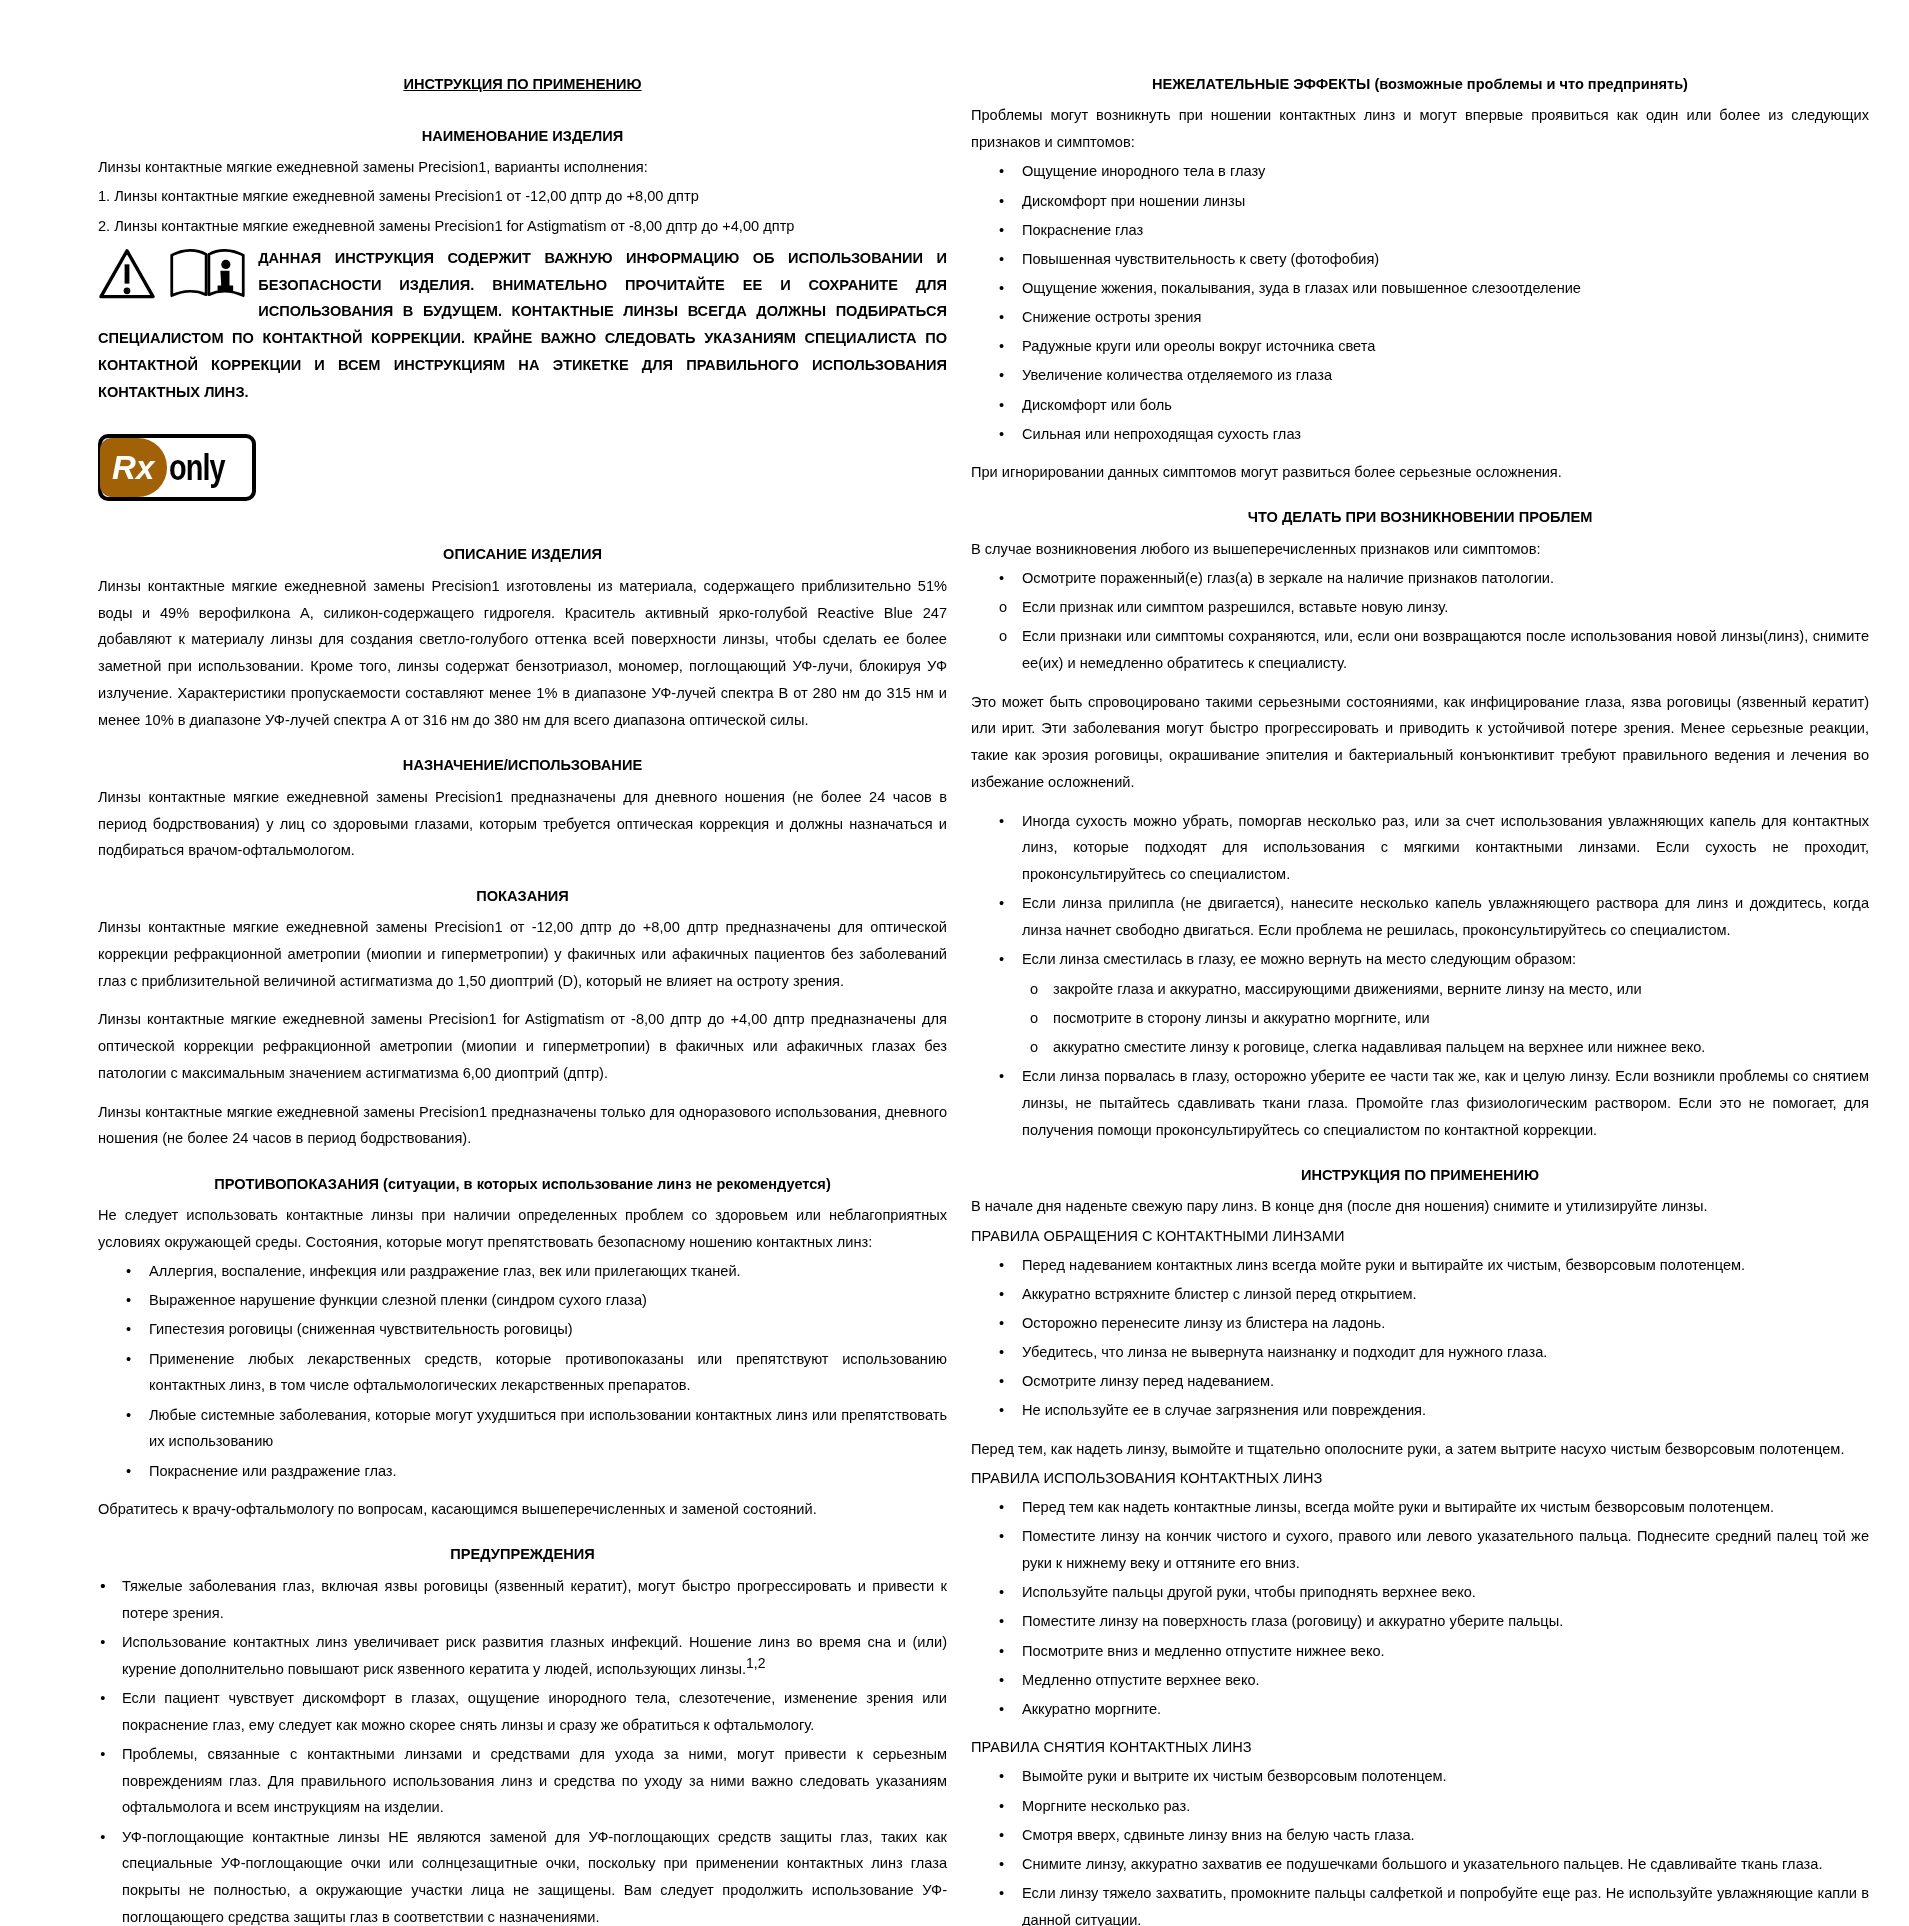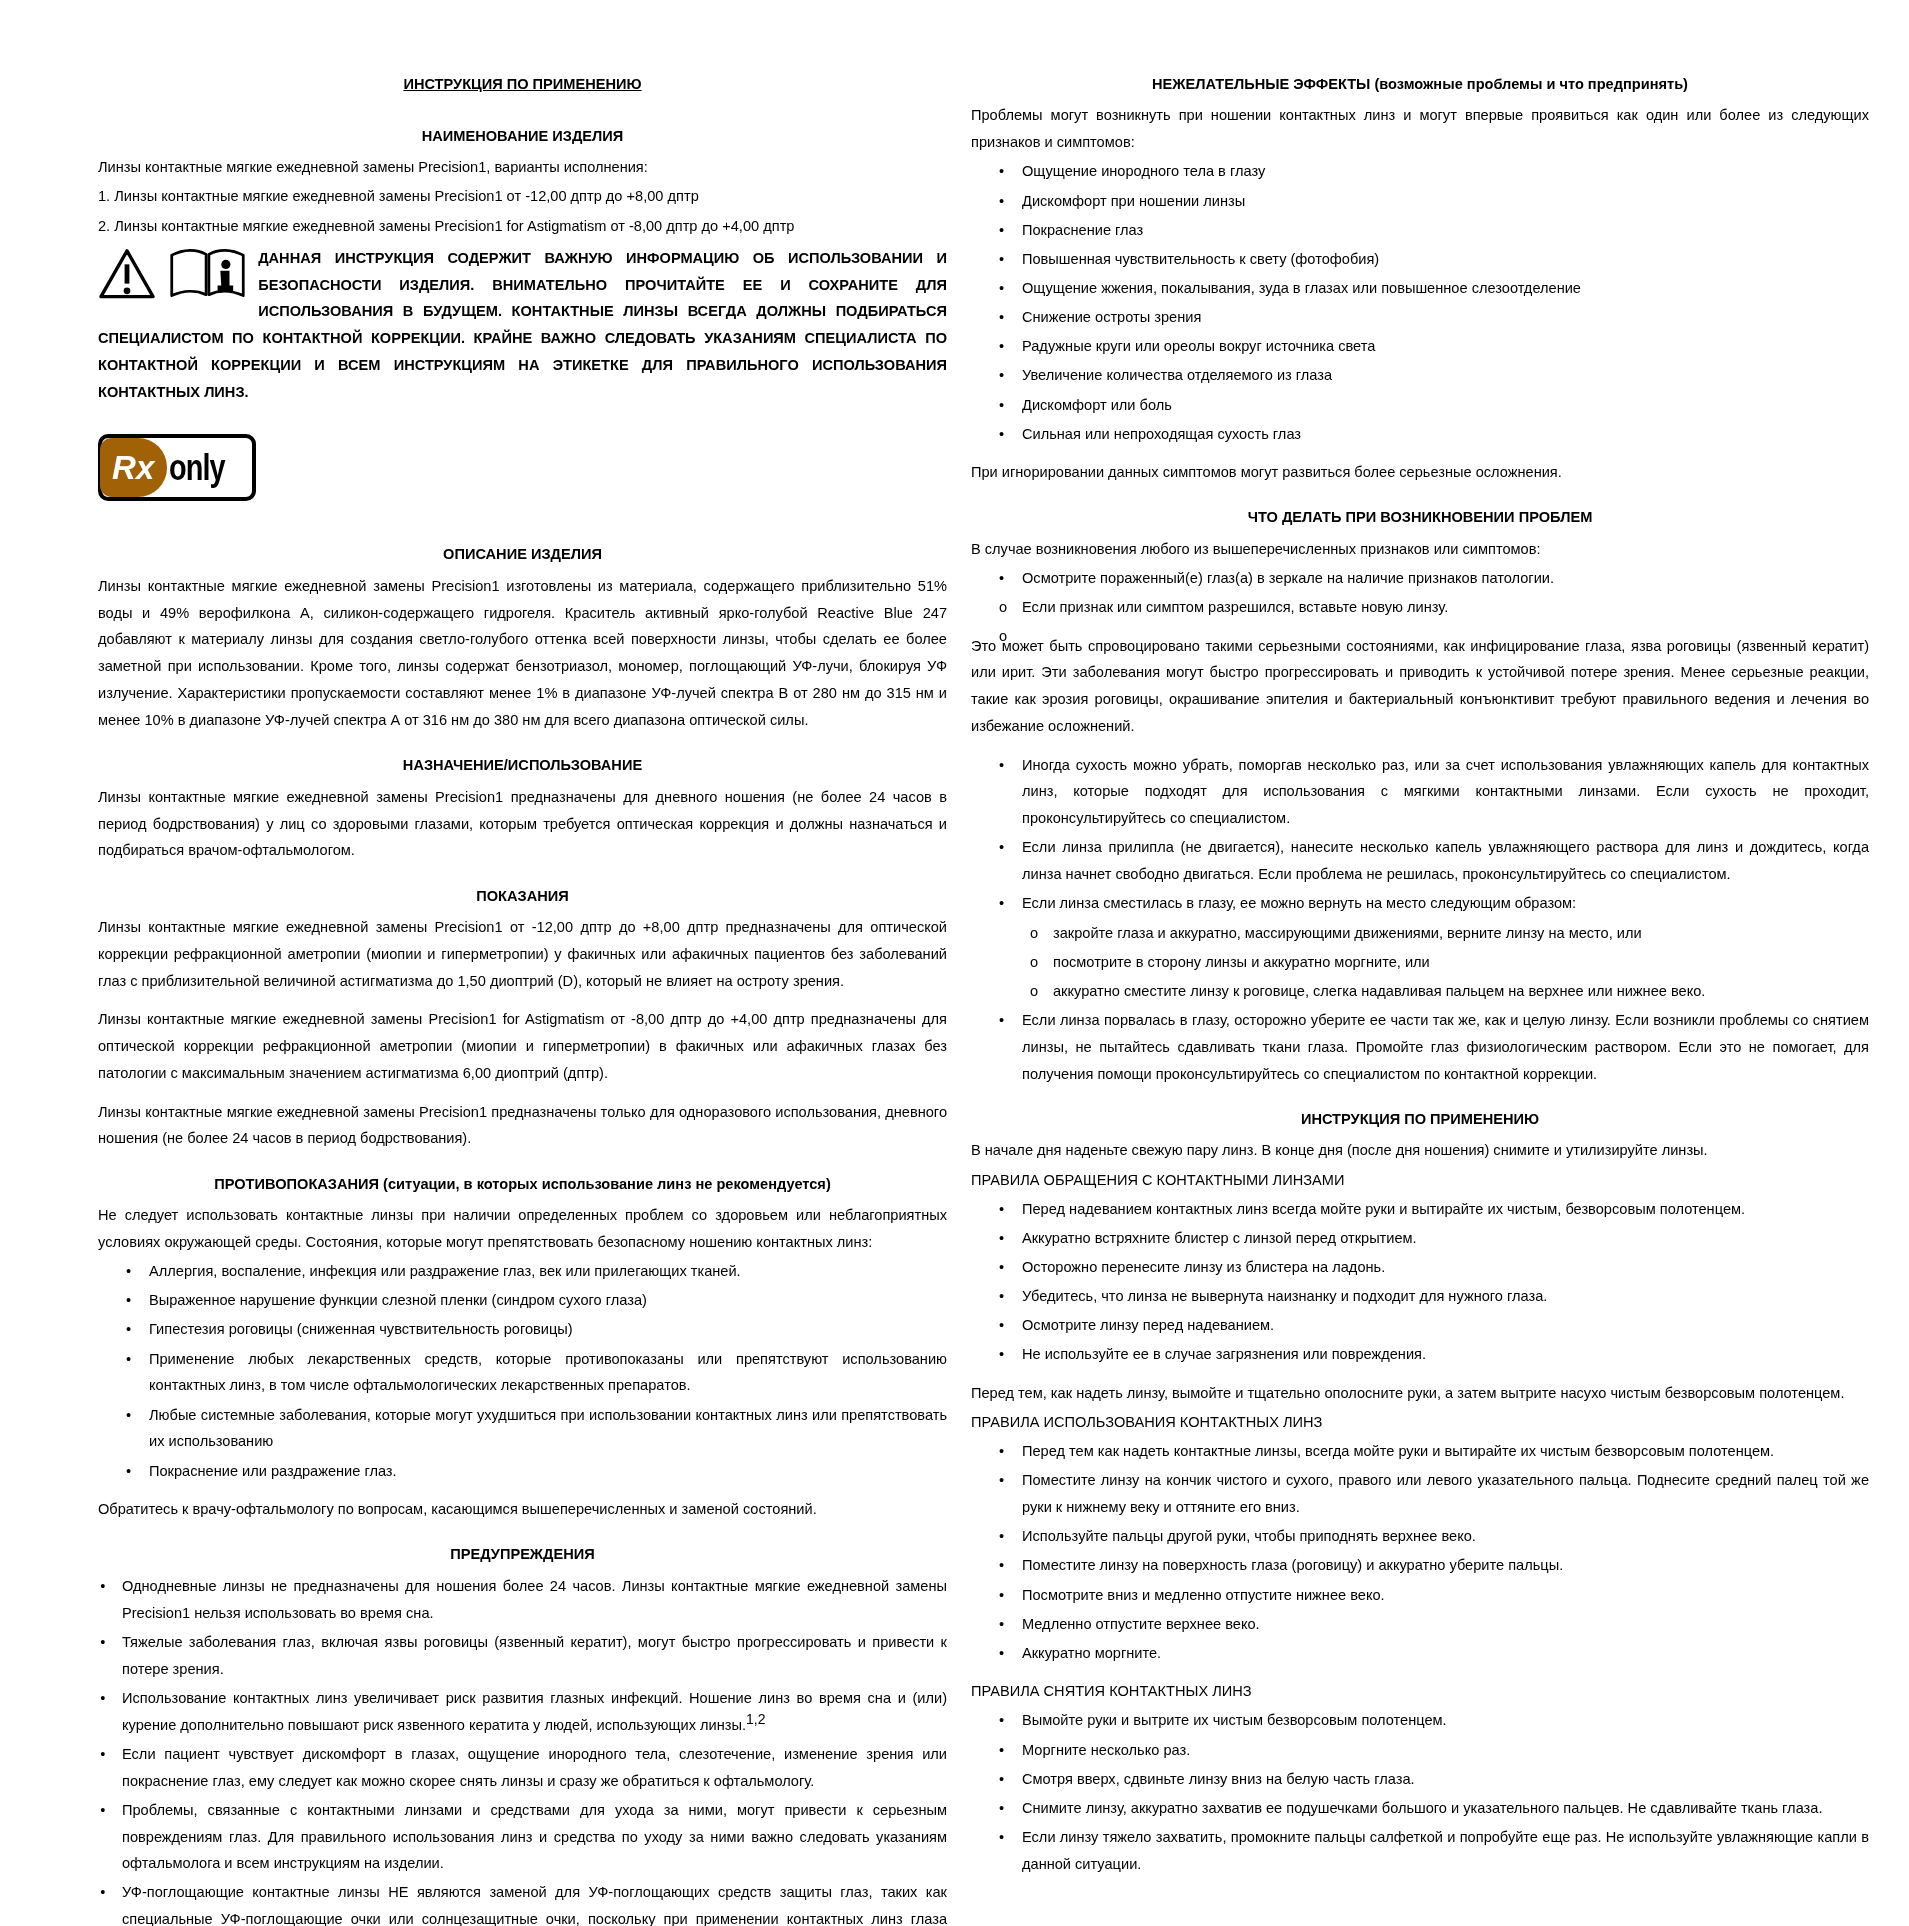--- a/index.html
+++ b/index.html
@@ -53,21 +53,21 @@
         </span>
         <span class="only">only</span>
       </div><div class="h">ОПИСАНИЕ ИЗДЕЛИЯ</div><div class="p">Линзы контактные мягкие ежедневной замены Precision1 изготовлены из материала, содержащего приблизительно 51% воды и 49% верофилкона А, силикон-содержащего гидрогеля. Краситель активный ярко-голубой Reactive Blue 247 добавляют к материалу линзы для создания светло-голубого оттенка всей поверхности линзы, чтобы сделать ее более заметной при использовании. Кроме того, линзы содержат бензотриазол, мономер, поглощающий УФ-лучи, блокируя УФ излучение. Характеристики пропускаемости составляют менее 1% в диапазоне УФ-лучей спектра В от 280 нм до 315 нм и менее 10% в диапазоне УФ-лучей спектра А от 316 нм до 380 нм для всего диапазона оптической силы.</div><div class="h">НАЗНАЧЕНИЕ/ИСПОЛЬЗОВАНИЕ</div><div class="p">Линзы контактные мягкие ежедневной замены Precision1 предназначены для дневного ношения (не более 24 часов в период бодрствования) у лиц со здоровыми глазами, которым требуется оптическая коррекция и должны назначаться и подбираться врачом-офтальмологом.</div><div class="h">ПОКАЗАНИЯ</div><div class="p">Линзы контактные мягкие ежедневной замены Precision1 от -12,00 дптр до +8,00 дптр предназначены для оптической коррекции рефракционной аметропии (миопии и гиперметропии) у факичных или афакичных пациентов без заболеваний глаз с приблизительной величиной астигматизма до 1,50 диоптрий (D), который не влияет на остроту зрения.</div><div class="p">Линзы контактные мягкие ежедневной замены Precision1 for Astigmatism от -8,00 дптр до +4,00 дптр предназначены для оптической коррекции рефракционной аметропии (миопии и гиперметропии) в факичных или афакичных глазах без патологии с максимальным значением астигматизма 6,00 диоптрий (дптр).</div><div class="p">Линзы контактные мягкие ежедневной замены Precision1 предназначены только для одноразового использования, дневного ношения (не более 24 часов в период бодрствования).</div><div class="h">ПРОТИВОПОКАЗАНИЯ (ситуации, в которых использование линз не рекомендуется)</div><div class="p tight">Не следует использовать контактные линзы при наличии определенных проблем со здоровьем или неблагоприятных условиях окружающей среды. Состояния, которые могут препятствовать безопасному ношению контактных линз:</div><div class="ul">
         <div class="li lv2"><span class="mk">•</span><span>Аллергия, воспаление, инфекция или раздражение глаз, век или прилегающих тканей.</span></div>
         <div class="li lv2"><span class="mk">•</span><span>Выраженное нарушение функции слезной пленки (синдром сухого глаза)</span></div>
         <div class="li lv2"><span class="mk">•</span><span>Гипестезия роговицы (сниженная чувствительность роговицы)</span></div>
         <div class="li lv2"><span class="mk">•</span><span>Применение любых лекарственных средств, которые противопоказаны или препятствуют использованию контактных линз, в том числе офтальмологических лекарственных препаратов.</span></div>
         <div class="li lv2"><span class="mk">•</span><span>Любые системные заболевания, которые могут ухудшиться при использовании контактных линз или препятствовать их использованию</span></div>
         <div class="li lv2"><span class="mk">•</span><span>Покраснение или раздражение глаз.</span></div>
       </div><div class="p">Обратитесь к врачу-офтальмологу по вопросам, касающимся вышеперечисленных и заменой состояний.</div><div class="h">ПРЕДУПРЕЖДЕНИЯ</div><div class="ul">
-        <div class="li lv1"><span class="mk">•</span><span>Однодневные линзы не предназначены для ношения более 24 часов. Линзы контактные мягкие ежедневной замены Precision1 нельзя использовать во время сна.</span></div>
+        <div class="li lv1"><span class="mk">•</span></div>
         <div class="li lv1"><span class="mk">•</span><span>Тяжелые заболевания глаз, включая язвы роговицы (язвенный кератит), могут быстро прогрессировать и привести к потере зрения.</span></div>
         <div class="li lv1"><span class="mk">•</span><span>Использование контактных линз увеличивает риск развития глазных инфекций. Ношение линз во время сна и (или) курение дополнительно повышают риск язвенного кератита у людей, использующих линзы.<sup>1,2</sup></span></div>
         <div class="li lv1"><span class="mk">•</span><span>Если пациент чувствует дискомфорт в глазах, ощущение инородного тела, слезотечение, изменение зрения или покраснение глаз, ему следует как можно скорее снять линзы и сразу же обратиться к офтальмологу.</span></div>
         <div class="li lv1"><span class="mk">•</span><span>Проблемы, связанные с контактными линзами и средствами для ухода за ними, могут привести к серьезным повреждениям глаз. Для правильного использования линз и средства по уходу за ними важно следовать указаниям офтальмолога и всем инструкциям на изделии.</span></div>
         <div class="li lv1"><span class="mk">•</span><span>УФ-поглощающие контактные линзы НЕ являются заменой для УФ-поглощающих средств защиты глаз, таких как специальные УФ-поглощающие очки или солнцезащитные очки, поскольку при применении контактных линз глаза покрыты не полностью, а окружающие участки лица не защищены. Вам следует продолжить использование УФ-поглощающего средства защиты глаз в соответствии с назначениями.</span></div>
       </div></div>
   <div class="col col-right" id="col-right">
       <div class="h first">НЕЖЕЛАТЕЛЬНЫЕ ЭФФЕКТЫ (возможные проблемы и что предпринять)</div>
       <div class="p tight">Проблемы могут возникнуть при ношении контактных линз и могут впервые проявиться как один или более из следующих признаков и симптомов:</div>
       <div class="ul">
@@ -81,21 +81,21 @@
         <div class="li lv2"><span class="mk">•</span><span>Увеличение количества отделяемого из глаза</span></div>
         <div class="li lv2"><span class="mk">•</span><span>Дискомфорт или боль</span></div>
         <div class="li lv2"><span class="mk">•</span><span>Сильная или непроходящая сухость глаз</span></div>
       </div>
       <div class="p">При игнорировании данных симптомов могут развиться более серьезные осложнения.</div>
       <div class="h">ЧТО ДЕЛАТЬ ПРИ ВОЗНИКНОВЕНИИ ПРОБЛЕМ</div>
       <div class="p tight">В случае возникновения любого из вышеперечисленных признаков или симптомов:</div>
       <div class="ul">
         <div class="li lv2"><span class="mk">•</span><span>Осмотрите пораженный(е) глаз(а) в зеркале на наличие признаков патологии.</span></div>
         <div class="li lv2"><span class="mk">o</span><span>Если признак или симптом разрешился, вставьте новую линзу.</span></div>
-        <div class="li lv2"><span class="mk">o</span></div>
+        <div class="li lv2"><span class="mk">o</span><span>Если признаки или симптомы сохраняются, или, если они возвращаются после использования новой линзы(линз), снимите ее(их) и немедленно обратитесь к специалисту.</span></div>
       </div>
       <div class="p">Это может быть спровоцировано такими серьезными состояниями, как инфицирование глаза, язва роговицы (язвенный кератит) или ирит. Эти заболевания могут быстро прогрессировать и приводить к устойчивой потере зрения. Менее серьезные реакции, такие как эрозия роговицы, окрашивание эпителия и бактериальный конъюнктивит требуют правильного ведения и лечения во избежание осложнений.</div>
       <div class="ul">
         <div class="li lv2"><span class="mk">•</span><span>Иногда сухость можно убрать, поморгав несколько раз, или за счет использования увлажняющих капель для контактных линз, которые подходят для использования с мягкими контактными линзами. Если сухость не проходит, проконсультируйтесь со специалистом.</span></div>
         <div class="li lv2"><span class="mk">•</span><span>Если линза прилипла (не двигается), нанесите несколько капель увлажняющего раствора для линз и дождитесь, когда линза начнет свободно двигаться. Если проблема не решилась, проконсультируйтесь со специалистом.</span></div>
         <div class="li lv2"><span class="mk">•</span><span>Если линза сместилась в глазу, ее можно вернуть на место следующим образом:</span></div>
         <div class="li lv3"><span class="mk">o</span><span>закройте глаза и аккуратно, массирующими движениями, верните линзу на место, или</span></div>
         <div class="li lv3"><span class="mk">o</span><span>посмотрите в сторону линзы и аккуратно моргните, или</span></div>
         <div class="li lv3"><span class="mk">o</span><span>аккуратно сместите линзу к роговице, слегка надавливая пальцем на верхнее или нижнее веко.</span></div>
         <div class="li lv2"><span class="mk">•</span><span>Если линза порвалась в глазу, осторожно уберите ее части так же, как и целую линзу. Если возникли проблемы со снятием линзы, не пытайтесь сдавливать ткани глаза. Промойте глаз физиологическим раствором. Если это не помогает, для получения помощи проконсультируйтесь со специалистом по контактной коррекции.</span></div>

